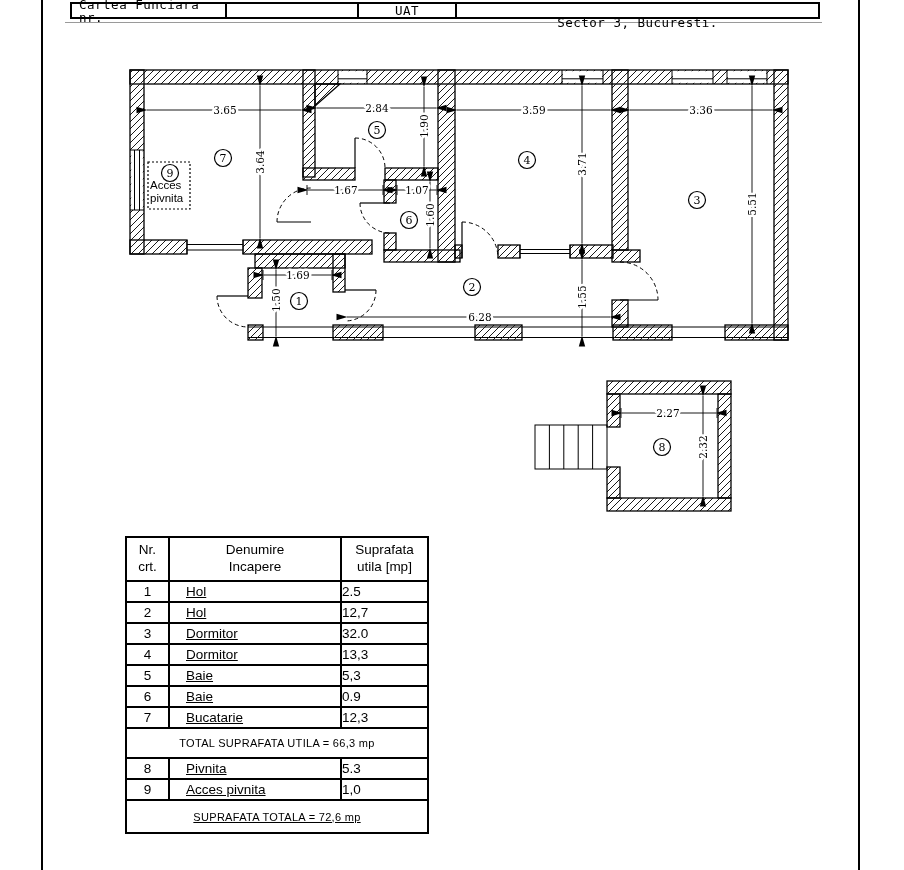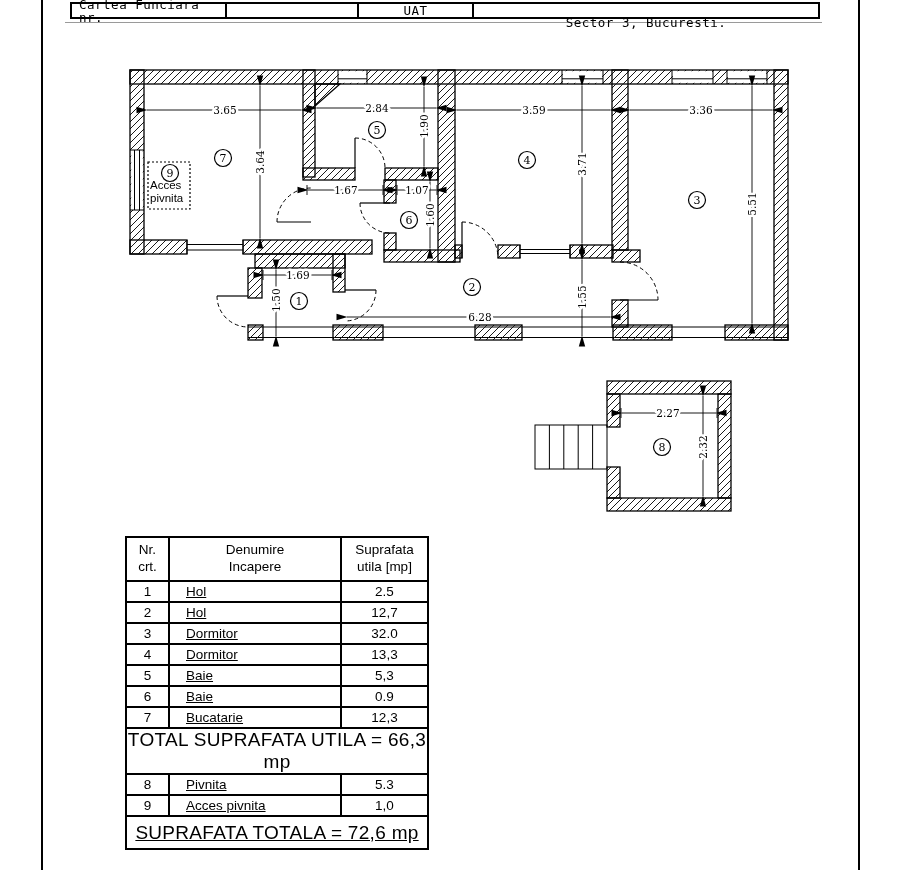--- a/index.html
+++ b/index.html
@@ -12,21 +12,21 @@
   #header-shadow{position:absolute;left:65px;top:22px;width:757px;height:1px;background:#9a9a9a;}
 
   
   #hdr{position:absolute;left:70px;top:2px;width:750px;height:17px;display:flex;
        border:2px solid #000;box-sizing:border-box;font-family:"DejaVu Sans Mono",monospace;
        font-size:12.5px;letter-spacing:.5px;line-height:13px;}
   #hdr .cell{border-right:2px solid #000;box-sizing:border-box;display:flex;align-items:center;height:100%;}
   #hdr .cell:last-child{border-right:none;margin-top:12px;}
   #hdr .c1{width:155px;padding-left:7px;}
   #hdr .c2{width:132px;}
-  #hdr .c3{width:115px;justify-content:center;}
+  #hdr .c3{width:98px;justify-content:center;}
   #hdr .c4{flex:1;justify-content:center;}
 
   
   #plan{position:absolute;left:0;top:0;}
   .w{fill:url(#h);stroke:#000;stroke-width:1.3;}
   .thin{stroke:#000;stroke-width:1;fill:none;}
   .dimline{stroke:#000;stroke-width:0.9;fill:none;}
   .door{stroke:#000;stroke-width:1;fill:none;stroke-dasharray:4 3;}
   .leaf{stroke:#000;stroke-width:1.2;fill:none;}
   .winw{fill:#fff;stroke:none;}
@@ -40,22 +40,22 @@
   
   #tblwrap{position:absolute;left:125px;top:536px;}
   table{border-collapse:collapse;table-layout:fixed;width:302px;}
   td,th{border:2px solid #000;font-weight:normal;font-size:13.5px;padding:0;
         vertical-align:middle;overflow:hidden;}
   th{white-space:pre-line;height:42px;line-height:1.25;}
   col.g1{width:43px;} col.g2{width:172px;} col.g3{width:87px;}
   tbody td{height:19px;}
   td.c0{text-align:center;}
   td.c1{text-align:left;padding-left:16px;text-decoration:underline;}
-  td.c2{text-align:center;}
-  td.totalcell{height:28px;text-align:center;font-size:19px;letter-spacing:.3px;}
+  td.c2{}
+  td.totalcell{height:28px;text-align:center;font-size:11px;letter-spacing:.3px;}
   td.totalcell.big{height:31px;text-decoration:underline;}
 </style>
 </head>
 <body>
 
 <div id="page">
 
   <div class="vline" id="frame-left"></div>
   <div class="vline" id="frame-right"></div>
   <div id="header-shadow"></div>

